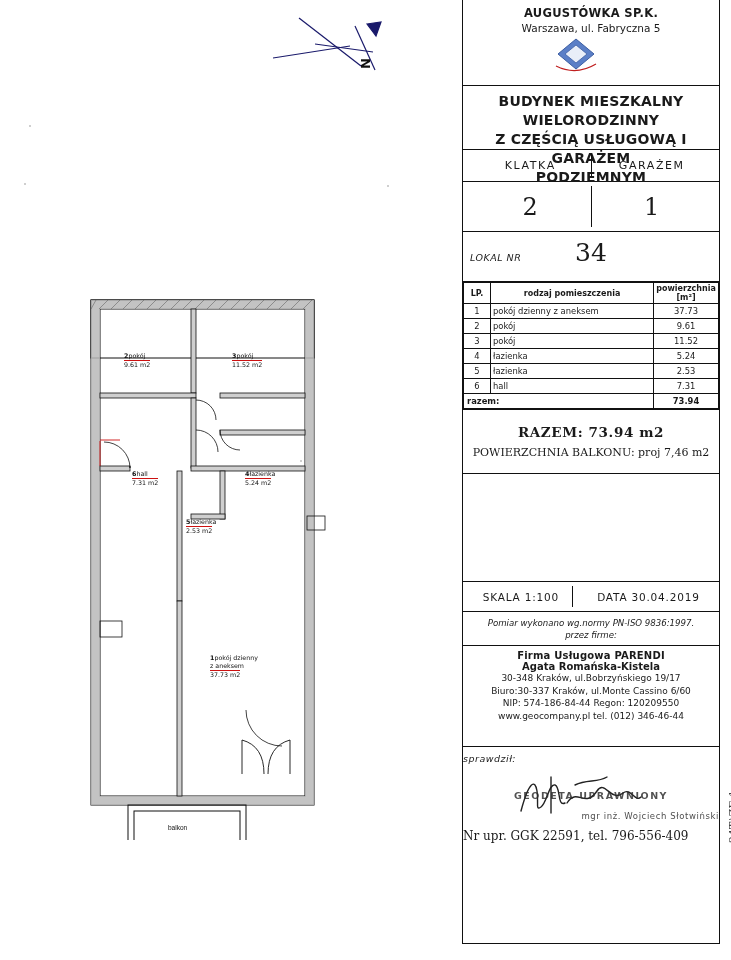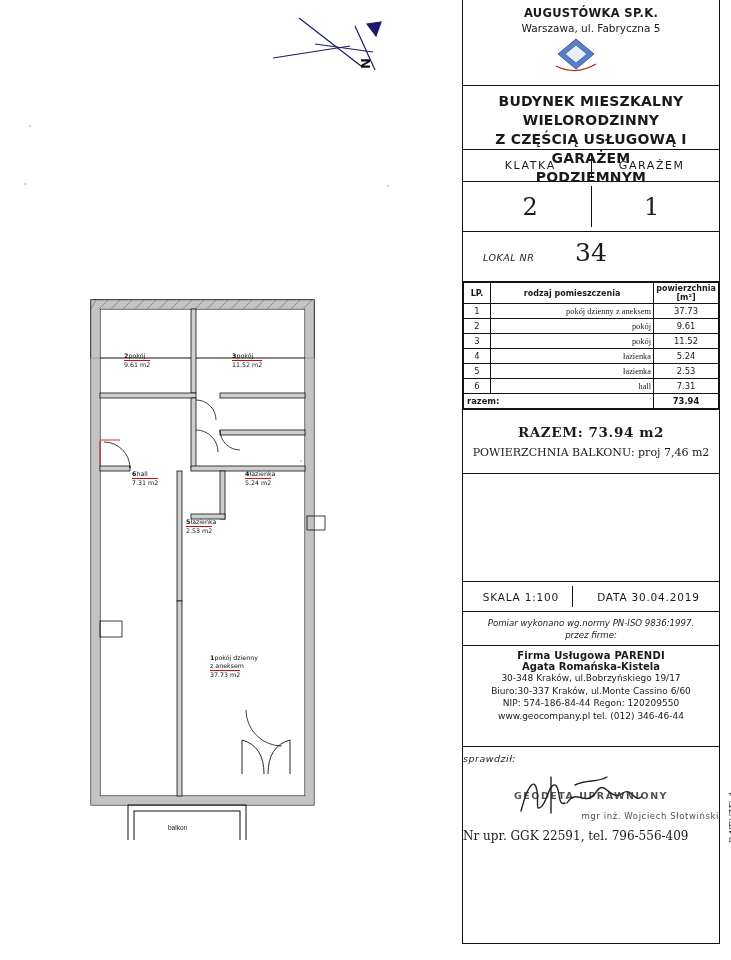--- a/index.html
+++ b/index.html
@@ -36,30 +36,30 @@
   .tb-addr .val{font-size:10.5px;margin-top:3px;}
 
   .tb-klatka{height:32px;display:flex;}
   .tb-klatka .c{flex:1;display:flex;align-items:center;justify-content:center;font-size:11px;letter-spacing:1.6px;}
   .tb-klatka .c:first-child{border-right:1.4px solid #111;}
   .tb-klnum{height:50px;display:flex;}
   .tb-klnum .c{flex:1;display:flex;align-items:center;justify-content:center;font-size:24px;font-family:"DejaVu Serif",serif;}
   .tb-klnum .c:first-child{border-right:1.4px solid #111;}
 
   .tb-lokal{height:50px;position:relative;}
-  .tb-lokal .lbl{position:absolute;left:20px;top:20px;font-size:9.5px;font-style:italic;letter-spacing:.5px;}
+  .tb-lokal .lbl{position:absolute;left:7px;top:20px;font-size:9.5px;font-style:italic;letter-spacing:.5px;}
   .tb-lokal .num{position:absolute;left:112px;top:6px;font-size:25px;font-family:"DejaVu Serif",serif;}
 
   
   .tb-table{padding:0;border-bottom:1.4px solid #111;}
   table.rooms{border-collapse:collapse;width:100%;font-size:8.4px;}
   table.rooms th,table.rooms td{border:1px solid #111;padding:1px 2px;height:12px;}
   table.rooms th{font-weight:bold;font-size:8px;text-align:center;}
   table.rooms td.lp{width:22px;text-align:center;}
-  table.rooms td.nm{text-align:right;font-family:Liberation Serif, serif;}
+  table.rooms td.nm{text-align:left;}
   table.rooms td.ar{width:60px;text-align:center;}
   table.rooms tr.total td{font-weight:bold;}
   table.rooms td.total-lbl{text-align:left;padding-left:3px;font-weight:bold;}
 
   .tb-sum{height:64px;padding-top:14px;}
   .tb-sum .s1{font-size:13.5px;font-weight:bold;letter-spacing:.6px;font-family:"DejaVu Serif",serif;}
   .tb-sum .s2{font-size:11px;margin-top:6px;font-family:"DejaVu Serif",serif;}
 
   .tb-blank{height:108px;}
 

